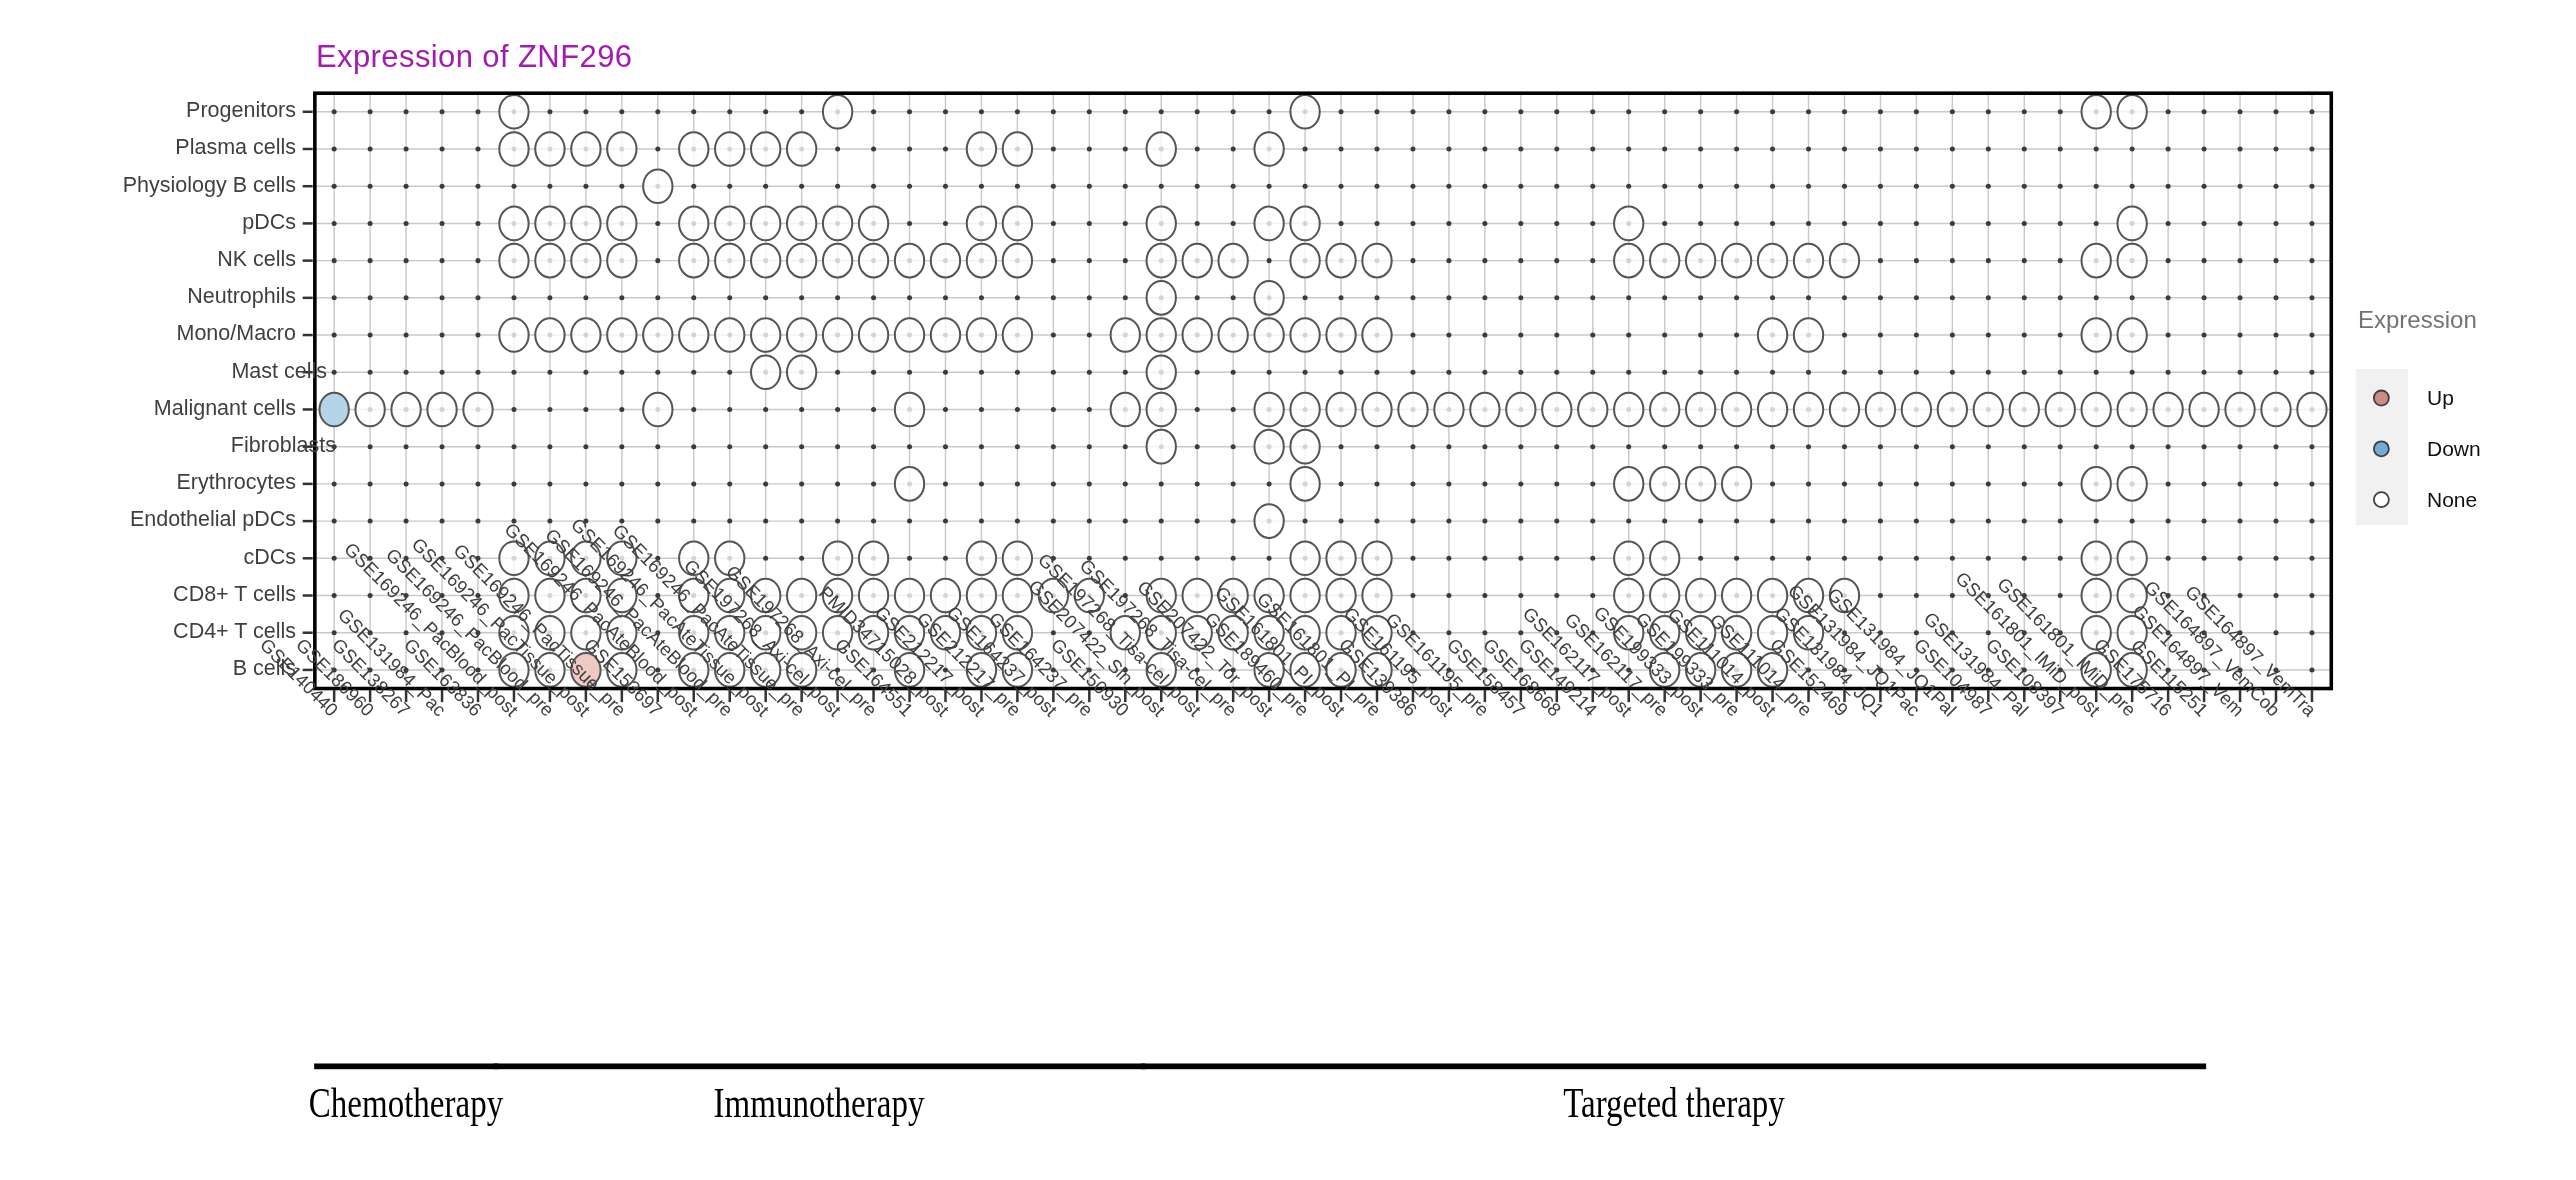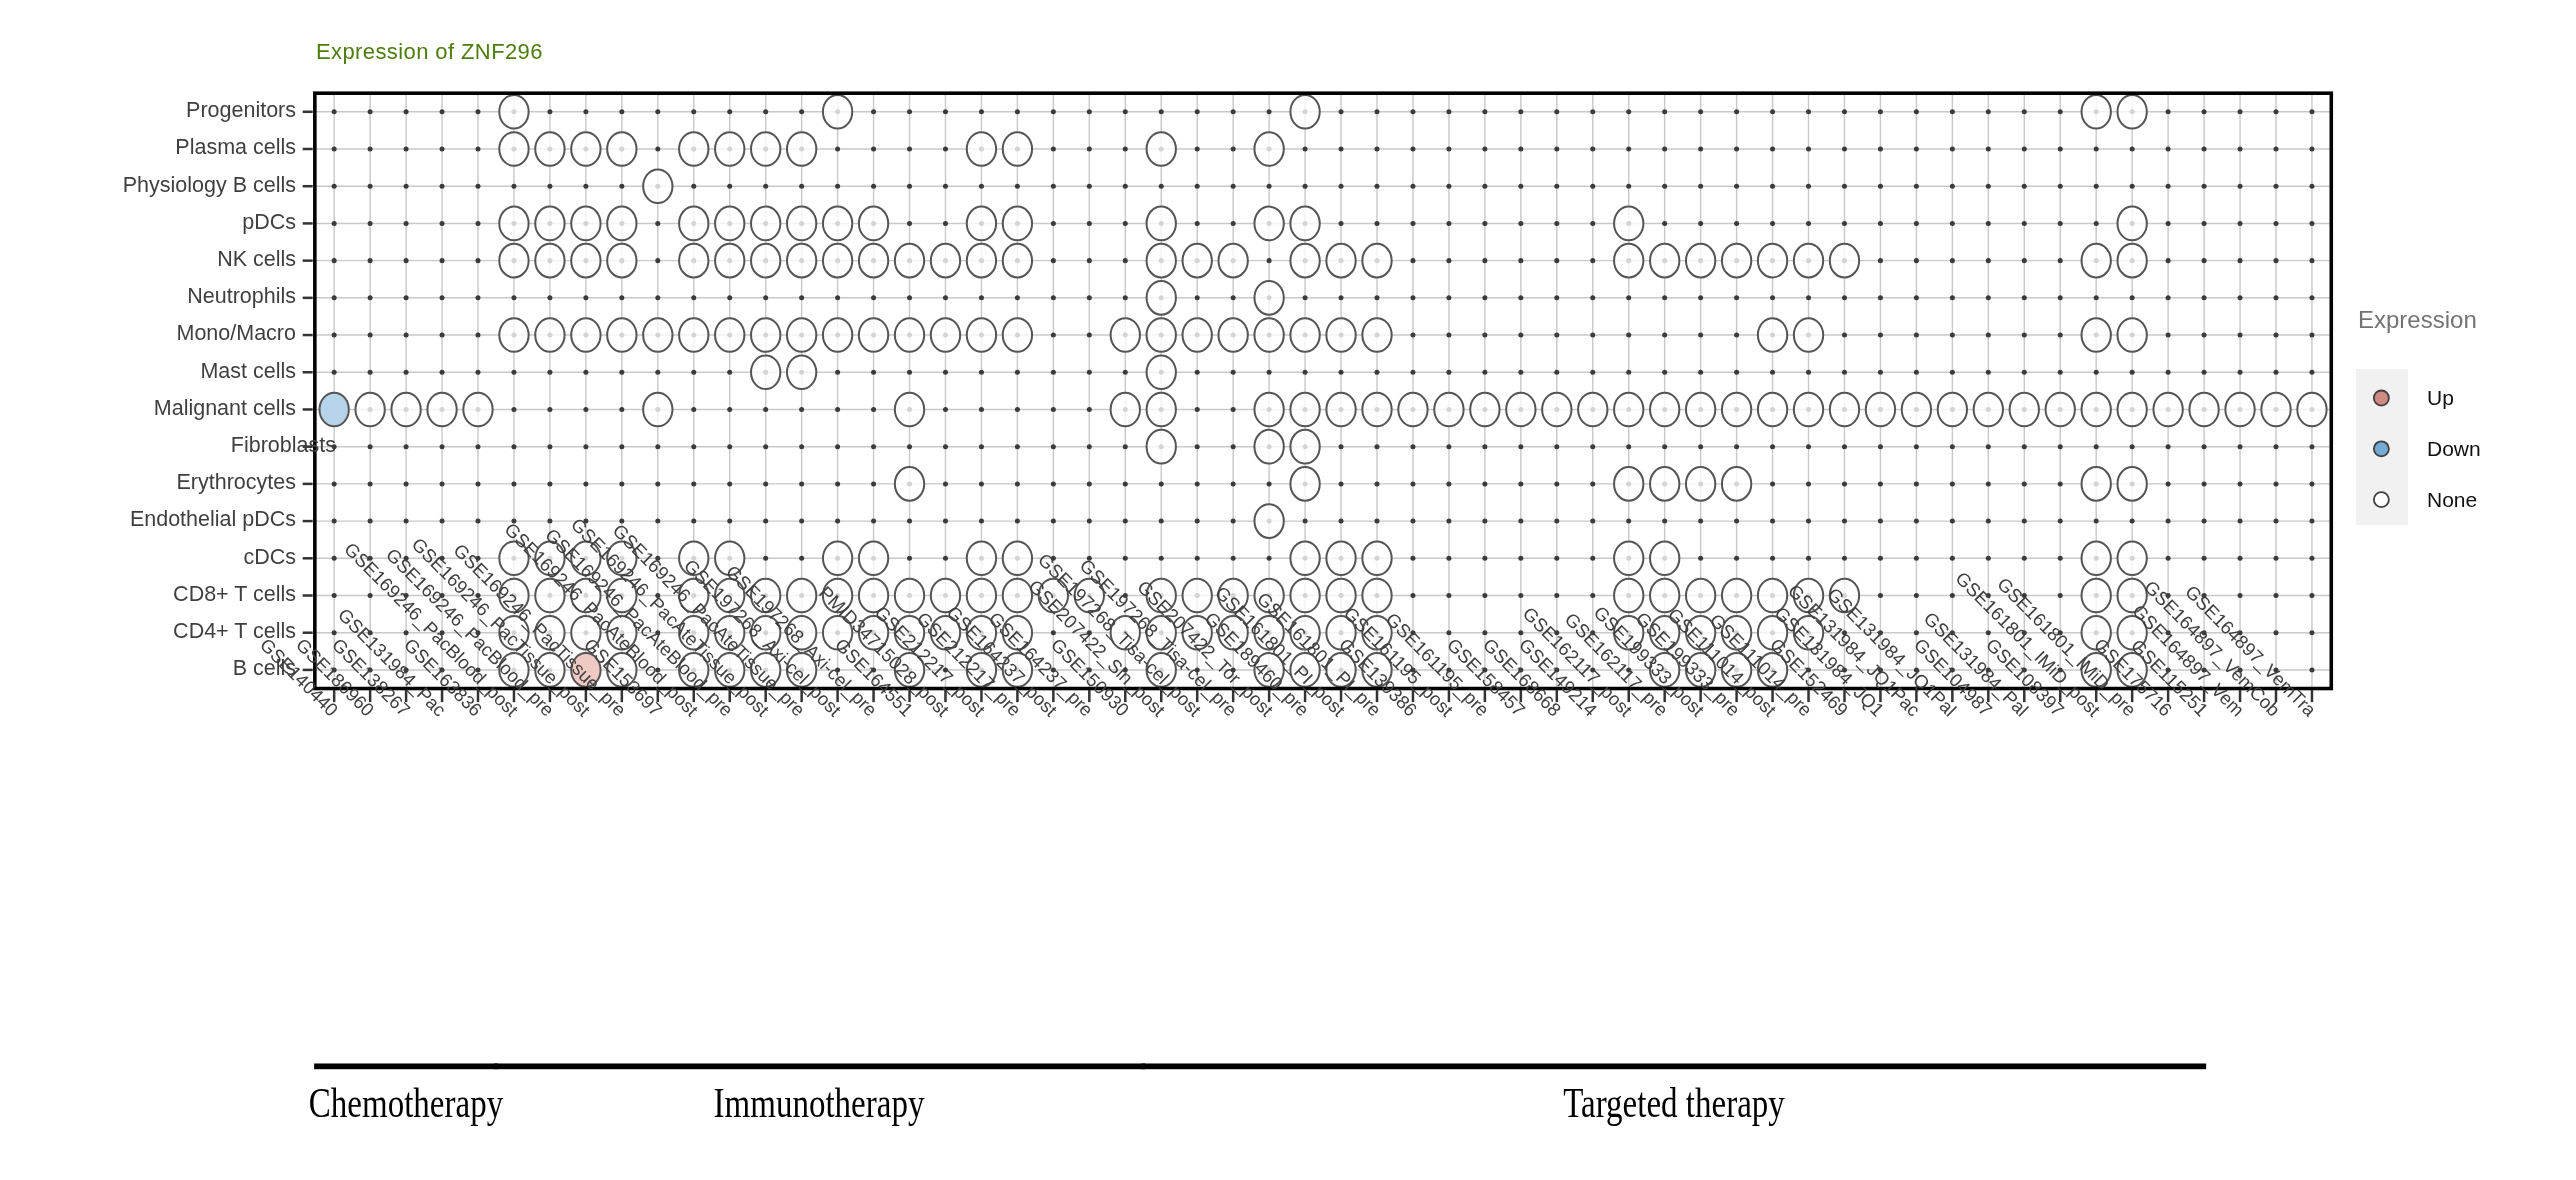--- a/index.html
+++ b/index.html
@@ -1,19 +1,19 @@
 <!DOCTYPE html>
 <html style="font-size:11.4px"><head>
 <meta charset="utf-8">
 <style>
   html,body{margin:0;padding:0;background:#ffffff;}
   #canvas{position:relative;width:2576px;height:1181px;background:#ffffff;overflow:hidden;
           font-family:"Liberation Sans",sans-serif;}
   #plot-svg{position:absolute;left:0;top:0;}
-  .chart-title{position:absolute;left:316px;top:39px;font-size:22px;color:#4d7c0f;letter-spacing:0.4px;}
+  .chart-title{position:absolute;left:316px;top:39px;font-size:31px;color:#a21caf;letter-spacing:0.4px;}
   .ylabel{position:absolute;text-align:right;font-size:21.5px;color:#3f3f3f;line-height:1;white-space:nowrap;}
   .xlabel{position:absolute;width:308px;text-align:right;font-size:18.6px;color:#3f3f3f;line-height:1;
           transform:rotate(45deg);transform-origin:100% 0;white-space:nowrap;}
   .group-label{position:absolute;font-family:"Liberation Serif",serif;font-size:33px;color:#000000;
           transform:scaleY(1.25);transform-origin:50% 50%;white-space:nowrap;}
   .legend-title{position:absolute;font-size:24px;color:#737373;white-space:nowrap;}
   .legend-label{position:absolute;font-size:21px;color:#111111;line-height:1;white-space:nowrap;}
 </style>
 </head>
 <body>
@@ -1315,21 +1315,21 @@
       <rect x="1594.8545454545456" y="1486" width="1488.2545454545457" height="8" fill="#000"></rect>
     </svg>
   <div id="labels-layer">
       <div class="ylabel" style="left: 0px; top: 100px; width: 296px;">Progenitors</div>
       <div class="ylabel" style="left: 0px; top: 137px; width: 296px;">Plasma cells</div>
       <div class="ylabel" style="left: 0px; top: 175px; width: 296px;">Physiology B cells</div>
       <div class="ylabel" style="left: 0px; top: 212px; width: 296px;">pDCs</div>
       <div class="ylabel" style="left: 0px; top: 249px; width: 296px;">NK cells</div>
       <div class="ylabel" style="left: 0px; top: 286px; width: 296px;">Neutrophils</div>
       <div class="ylabel" style="left: 0px; top: 323px; width: 296px;">Mono/Macro</div>
-      <div class="ylabel" style="left: 0px; top: 361px; width: 296px;">Mast cells</div>
+      <div class="ylabel" style="left: 0px; top: 361px; width: 296px; padding-left: 31px;">Mast cells</div>
       <div class="ylabel" style="left: 0px; top: 398px; width: 296px;">Malignant cells</div>
       <div class="ylabel" style="left: 0px; top: 435px; width: 296px; margin-left: 40px;">Fibroblasts</div>
       <div class="ylabel" style="left: 0px; top: 472px; width: 296px;">Erythrocytes</div>
       <div class="ylabel" style="left: 0px; top: 509px; width: 296px;">Endothelial pDCs</div>
       <div class="ylabel" style="left: 0px; top: 547px; width: 296px;">cDCs</div>
       <div class="ylabel" style="left: 0px; top: 584px; width: 296px;">CD8+ T cells</div>
       <div class="ylabel" style="left: 0px; top: 621px; width: 296px;">CD4+ T cells</div>
       <div class="ylabel" style="left: 0px; top: 658px; width: 296px;">B cells</div>
       <div class="xlabel" style="left: 33px; top: 707px;">GSE140440</div>
       <div class="xlabel" style="left: 69px; top: 707px;">GSE186960</div>

